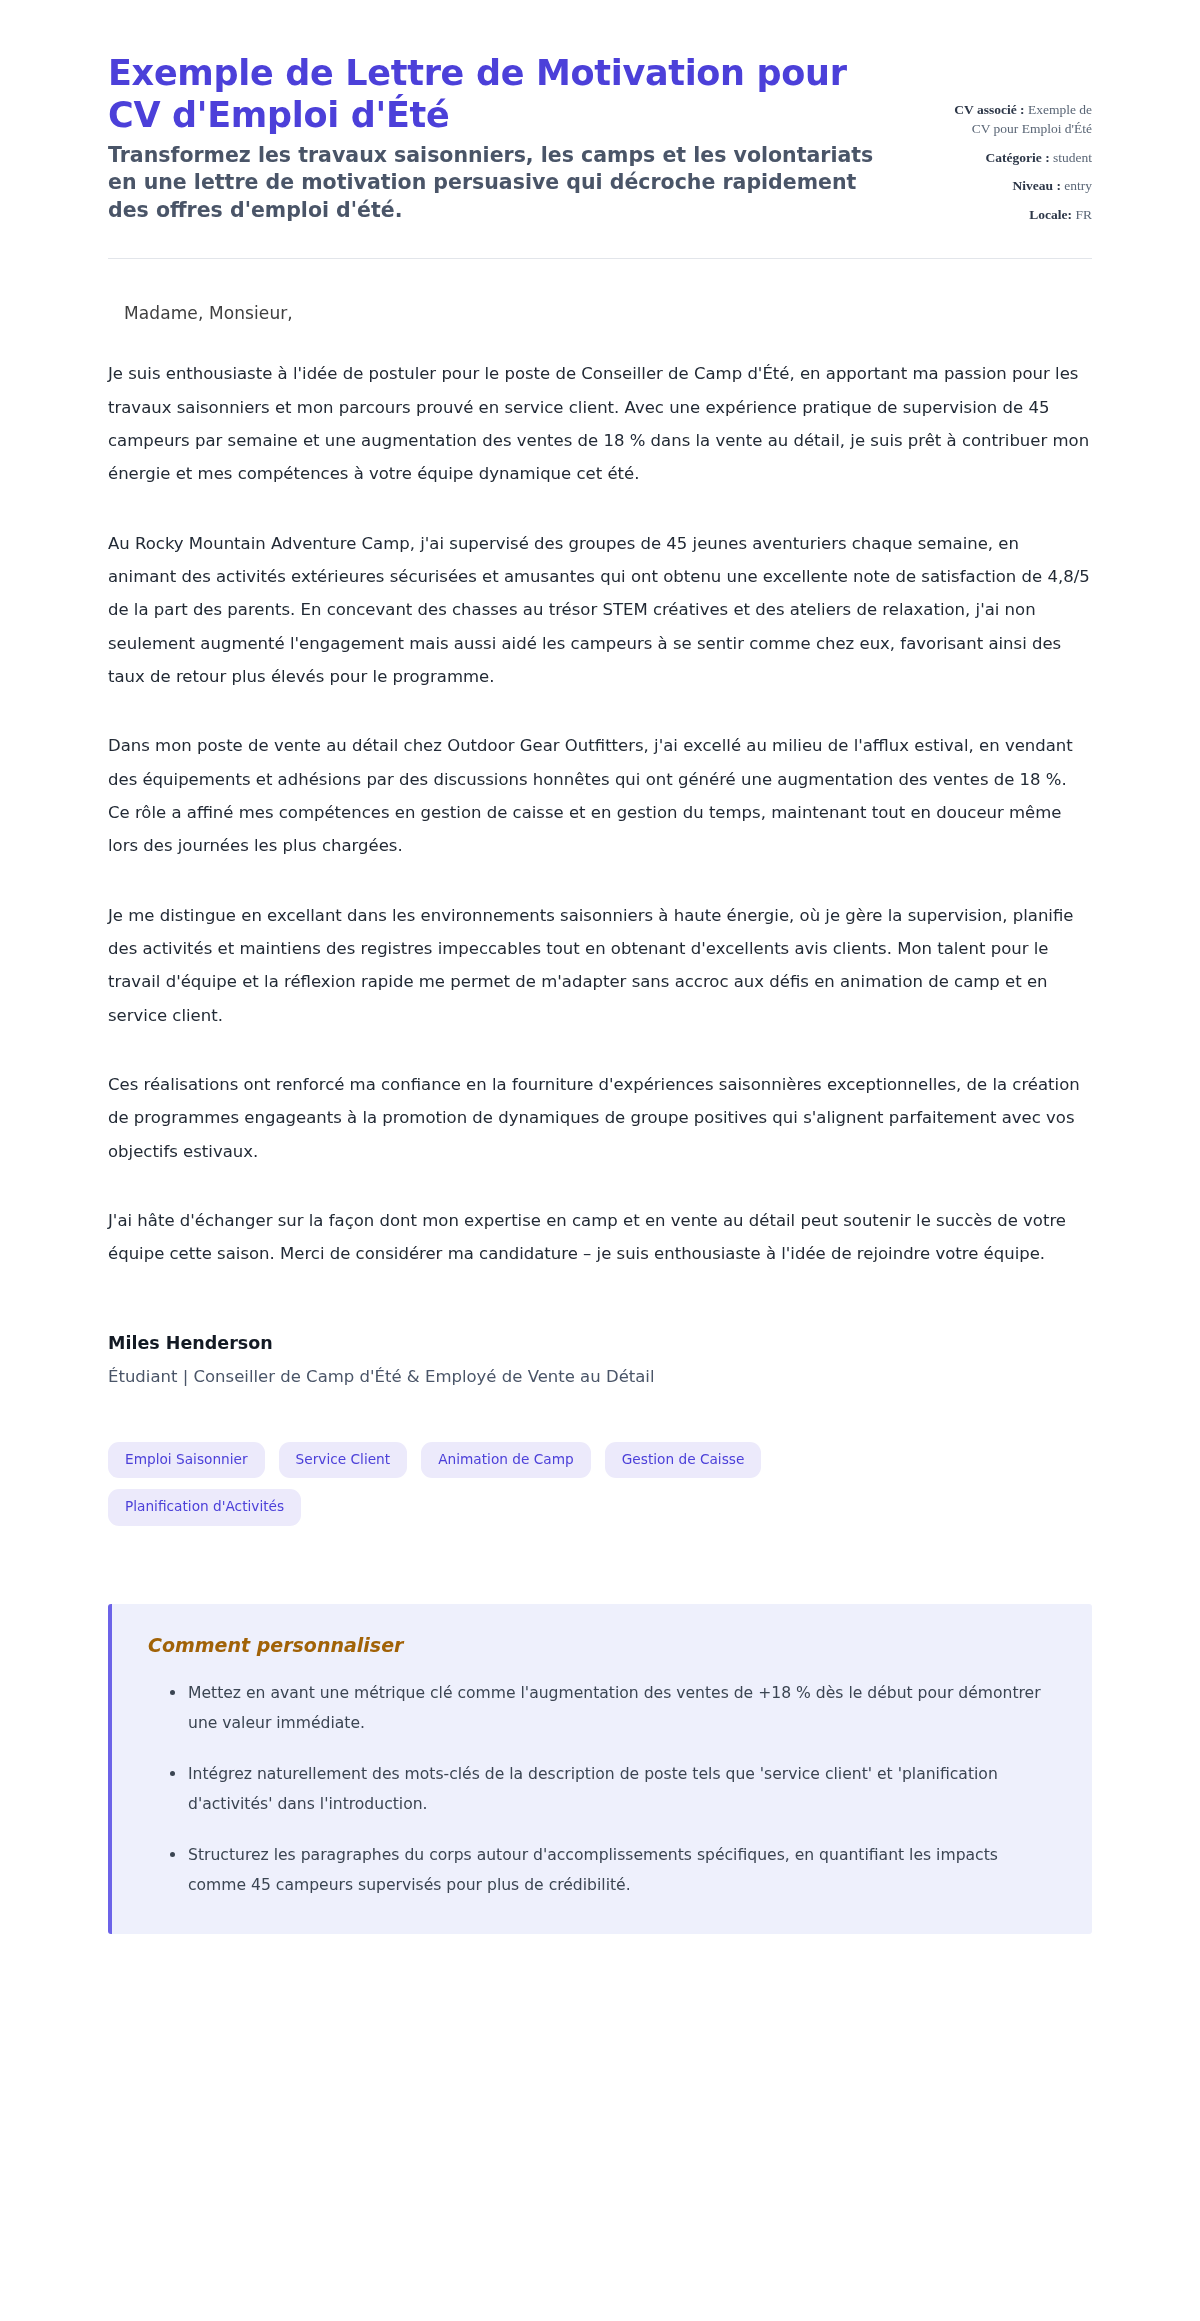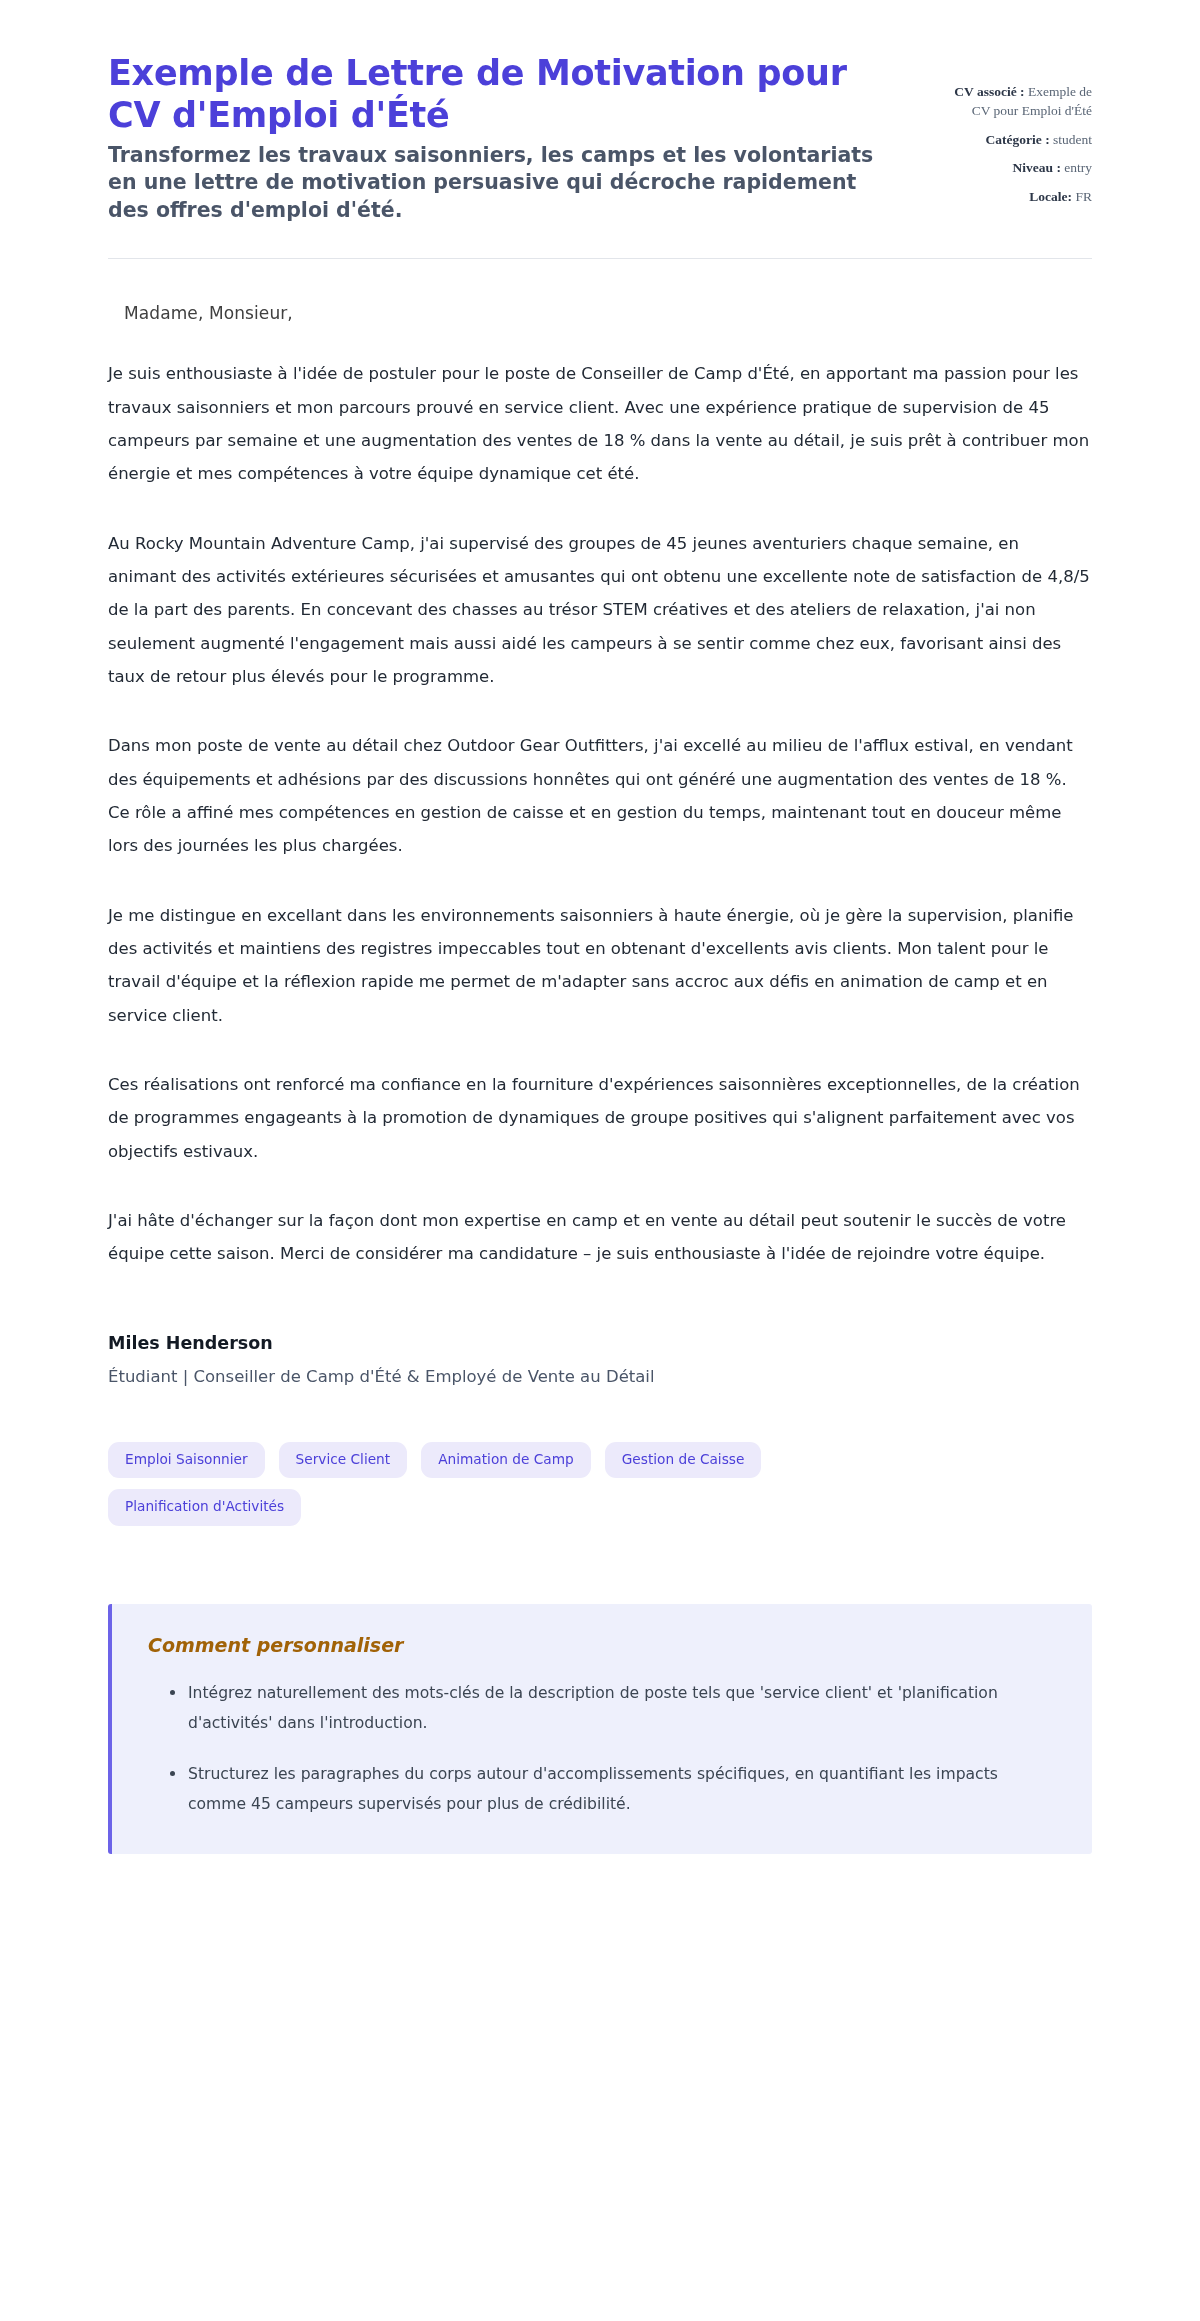--- a/index.html
+++ b/index.html
@@ -17,21 +17,21 @@
     -webkit-font-smoothing: antialiased;
   }
   .page {
     width: 1200px;
     padding: 0 108px;
   }
 
   
   .doc-header {
     display: flex;
-    align-items: center;
+    align-items: flex-end;
     justify-content: space-between;
     padding-top: 52px;
     gap: 40px;
   }
   .header-left {
     flex: 1 1 auto;
     max-width: 780px;
   }
   .doc-title {
     margin: 0;
@@ -216,18 +216,19 @@
     <span class="tag">Emploi Saisonnier</span>
     <span class="tag">Service Client</span>
     <span class="tag">Animation de Camp</span>
     <span class="tag">Gestion de Caisse</span>
     <span class="tag">Planification d'Activités</span>
   </div>
 
   <section class="callout">
     <h2 class="callout-title">Comment personnaliser</h2>
     <ul class="callout-list">
+      <li>Mettez en avant une métrique clé comme l'augmentation des ventes de +18 % dès le début pour démontrer une valeur immédiate.</li>
       <li>Intégrez naturellement des mots-clés de la description de poste tels que 'service client' et 'planification d'activités' dans l'introduction.</li>
       <li>Structurez les paragraphes du corps autour d'accomplissements spécifiques, en quantifiant les impacts comme 45 campeurs supervisés pour plus de crédibilité.</li>
     </ul>
   </section>
 
 </div>
 
 </body></html>

